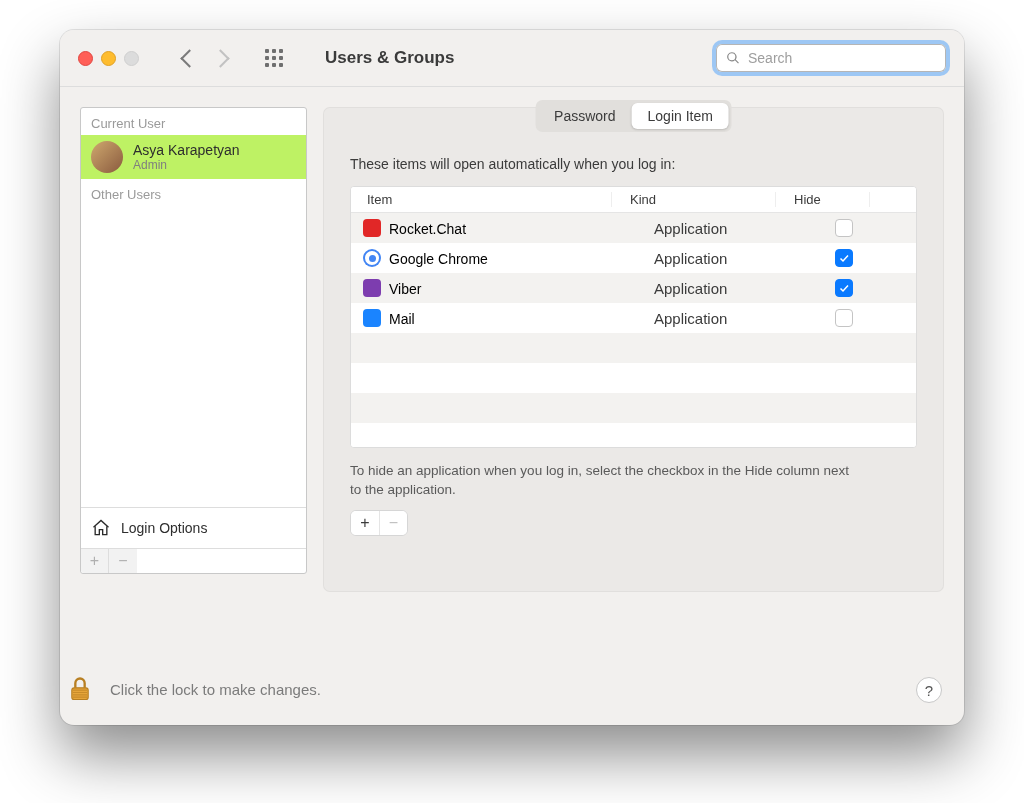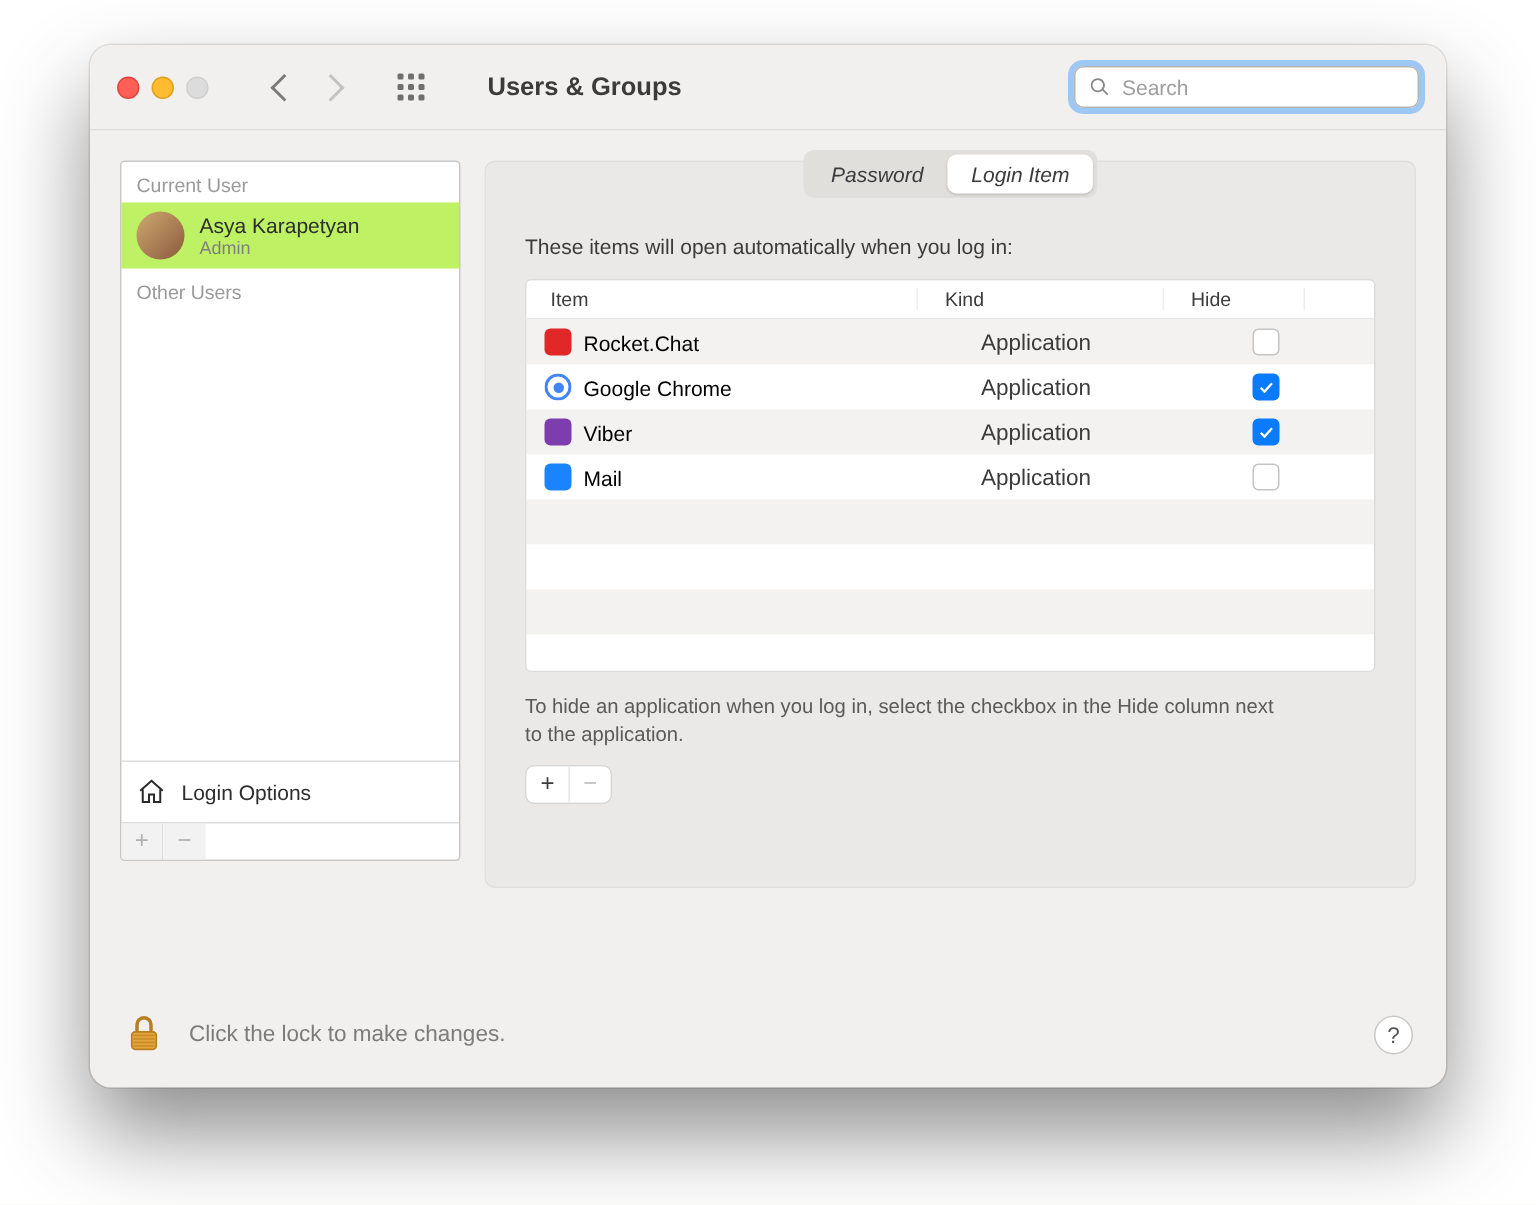--- a/index.html
+++ b/index.html
@@ -57,21 +57,21 @@
   .sidepm button{width:28px;height:24px;background:#f2f2f2;border:none;border-right:1px solid #ddd;color:#b0b0b0;font-size:16px;line-height:1;border-radius:0 0 0 3px;}
   .sidepm button:last-child{border-right:none;border-radius:0;}
 
   
   .main{
     flex:1;background:#ebe9e7;border-radius:7px;position:relative;height:465px;
     border:1px solid rgba(0,0,0,.04);padding:0 26px 18px;
   }
   .tabs{position:absolute;left:50%;top:-8px;transform:translateX(-50%);
     display:flex;background:#e1dfdc;border-radius:7px;padding:3px;}
-  .tab{font-size:14px;color:#3b3b3b;padding:5px 16px;border-radius:6px;cursor:default;font-style:italic;}
+  .tab{font-size:14px;color:#3b3b3b;padding:5px 16px;border-radius:6px;cursor:default;}
   .tab.active{background:#fff;box-shadow:0 1px 2px rgba(0,0,0,.15);}
   .lead{font-size:14px;color:#3b3b3b;margin-top:48px;margin-bottom:14px;}
 
   .table{border:1px solid #dcdcdc;border-radius:4px;background:#fff;font-size:14px;height:260px;overflow:hidden;}
   .thead,.trow{display:grid;grid-template-columns:1fr 150px 80px 20px;align-items:center;}
   .thead{background:#fff;color:#3b3b3b;padding:5px 12px;font-size:13px;border-bottom:1px solid #e5e5e5;gap:14px;}
   .thead>div{border-right:1px solid #eee;padding-left:4px;}
   .thead>div:last-child{border:none;}
   .trow{padding:2px 12px;height:26px;}
   .trow:nth-child(odd){background:#f3f2f0;}
@@ -88,21 +88,21 @@
   .cbox.checked{background:#0a7aff;border-color:#0a7aff;}
   .cbox.checked svg{width:12px;height:12px;stroke:#fff;stroke-width:3;fill:none;}
   .fillrows .trow{height:26px;}
 
   .hint{font-size:13.5px;color:#5a5a5a;margin-top:14px;line-height:1.4;max-width:500px;}
   .pm{display:inline-flex;border:1px solid #d6d6d6;border-radius:6px;background:#fff;margin-top:10px;overflow:hidden;}
   .pm button{width:28px;height:24px;border:none;background:#fff;color:#3b3b3b;font-size:16px;line-height:1;}
   .pm button+button{border-left:1px solid #e5e5e5;color:#c0c0c0;}
 
   
-  .footer{position:absolute;left:22px;bottom:22px;display:flex;align-items:center;gap:16px;}
+  .footer{position:absolute;left:6px;bottom:22px;display:flex;align-items:center;gap:16px;}
   .lock{width:28px;height:28px;}
   .lock svg{width:28px;height:28px;}
   .ftext{font-size:15px;color:#7b7b7b;}
   .help{position:absolute;right:22px;bottom:22px;width:24px;height:24px;border-radius:50%;border:1px solid #c8c8c8;background:#fff;color:#555;font-size:15px;display:flex;align-items:center;justify-content:center;}
 </style>
 </head>
 <body>
 
 <div class="stage">
   <div class="window">

